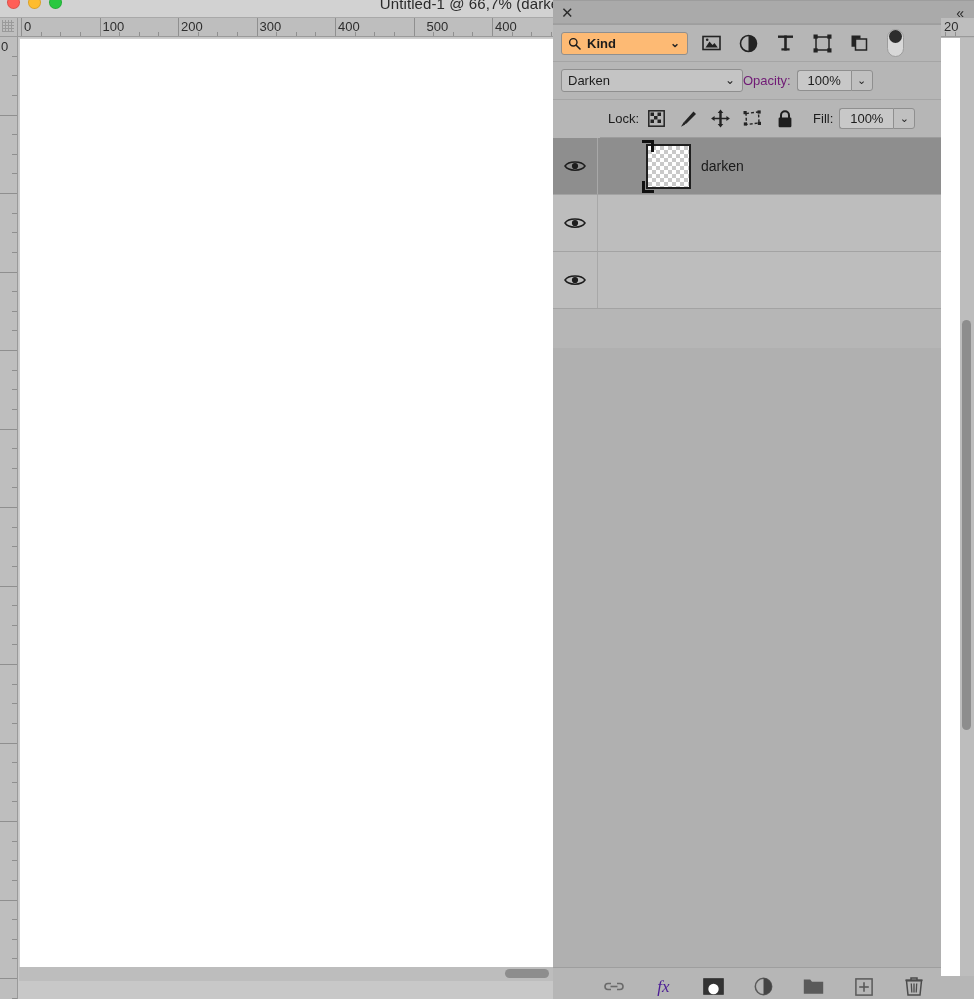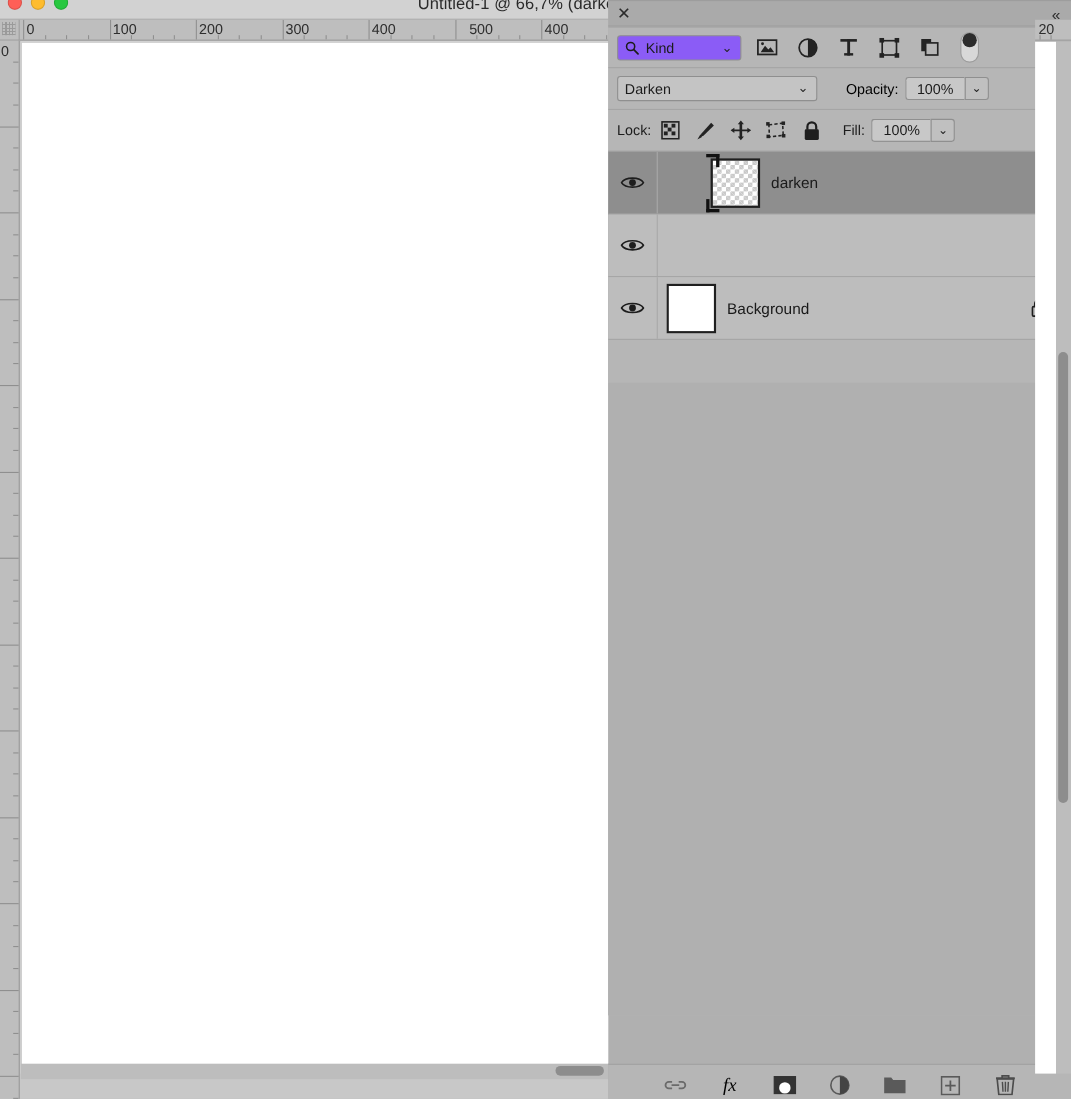--- a/index.html
+++ b/index.html
@@ -207,28 +207,29 @@
 
   
   .filter-row {
     height: 37px;
     display: flex; align-items: center;
     padding: 0 8px;
     gap: 0px;
     border-bottom: 1px solid #a5a5a5;
   }
   .kind-select {
-    width: 113px; height: 23px;
-    background: #8b5cf6;
+    width: 127px; height: 23px;
+    background: #fdba74;
     border: 1px solid #8f8f8f;
     border-radius: 3px;
     display: flex; align-items: center;
     padding: 0 6px;
     font-size: 13px; color: #1c1c1c;
     position: relative;
+    font-weight: bold;
   }
   .kind-select .srch { margin-right: 6px; display: flex; }
   .kind-select .chev {
     position: absolute; right: 7px; top: 3px;
     font-size: 12px; color: #252525;
   }
   .filter-icons {
     display: flex; align-items: center;
     margin-left: 12px; gap: 15px;
   }
@@ -263,22 +264,22 @@
     display: flex; align-items: center;
     padding: 0 6px;
     font-size: 13px; color: #1c1c1c;
     position: relative;
   }
   .blend-select .chev {
     position: absolute; right: 7px; top: 3px;
     font-size: 12px; color: #252525;
   }
   .opacity-label {
-    margin-left: 26px;
-    font-size: 13px; color: #000000;
+    margin-left: 0;
+    font-size: 13px; color: #701a75;
   }
   .num-field {
     margin-left: 6px;
     width: 54px; height: 21px;
     background: #c8c8c8;
     border: 1px solid #8f8f8f;
     border-right: none;
     border-radius: 3px 0 0 3px;
     display: flex; align-items: center; justify-content: center;
     font-size: 13px; color: #1c1c1c;
@@ -291,20 +292,21 @@
     display: flex; align-items: center; justify-content: center;
     font-size: 11px; color: #252525;
   }
 
   
   .lock-row {
     height: 38px;
     display: flex; align-items: center;
     padding: 0 8px;
     border-bottom: 1px solid #9c9c9c;
+    margin-left: 47px;
   }
   .lock-label { font-size: 13px; color: #1c1c1c; margin-right: 7px; }
   .lock-icons { display: flex; align-items: center; gap: 11px; }
   .lic { width: 21px; height: 21px; display: flex; align-items: center; justify-content: center; }
   .fill-label { margin-left: 18px; font-size: 13px; color: #1c1c1c; }
 
   
   .layer-list {
     background: #b6b6b6;
     height: 210px;
@@ -393,21 +395,21 @@
   .panel-bottom {
     position: absolute; left: 0; bottom: 0;
     width: 421px; height: 32px;
     background: #b6b6b6;
     border-top: 1px solid #9e9e9e;
     display: flex; align-items: center; justify-content: center;
     gap: 28px;
     padding-top: 6px;
   }
   .pb-ic { width: 22px; height: 22px; display: flex; align-items: center; justify-content: center; }
-  .pb-ic.fx { font-size: 17px; font-style: italic; color: #000000; font-family: "Liberation Serif", serif; }
+  .pb-ic.fx { font-size: 17px; font-style: italic; color: #4c1d95; font-family: "Liberation Serif", serif; }
 </style>
 </head>
 <body>
 
 <div id="app">
 
   <div class="doc-window">
 
     <div class="titlebar">
       <div class="traffic">
@@ -690,31 +692,20 @@
           </div>
         </div>
 
         <div class="layer-row tall">
           <div class="eye-cell">
             <svg width="22" height="14" viewBox="0 0 22 14">
               <path d="M1 7 C4.5 1.5, 17.5 1.5, 21 7 C17.5 12.5, 4.5 12.5, 1 7 Z" fill="none" stroke="#1d1d1d" stroke-width="1.5"></path>
               <circle cx="11" cy="7" r="3.1" fill="#1d1d1d"></circle>
             </svg>
           </div>
-          <div class="row-content">
-            <div class="thumb white"></div>
-            <span class="layer-name">Background</span>
-            <span class="row-lock">
-              <svg width="15" height="17" viewBox="0 0 15 17">
-                <path d="M3.7 7.5 V4.9 A3.8 3.8 0 0 1 11.3 4.9 V7.5" fill="none" stroke="#1e1e1e" stroke-width="1.5"></path>
-                <rect x="1.6" y="7.3" width="11.8" height="8.6" rx="1" fill="none" stroke="#1e1e1e" stroke-width="1.5"></rect>
-                <circle cx="7.5" cy="11.6" r="1.3" fill="#1e1e1e"></circle>
-              </svg>
-            </span>
-          </div>
         </div>
 
       </div>
 
       <div class="list-filler" style="height:575px;"></div>
     </div>
 
     <div class="panel-bottom">
       <span class="pb-ic">
         <svg width="22" height="13" viewBox="0 0 22 13">

